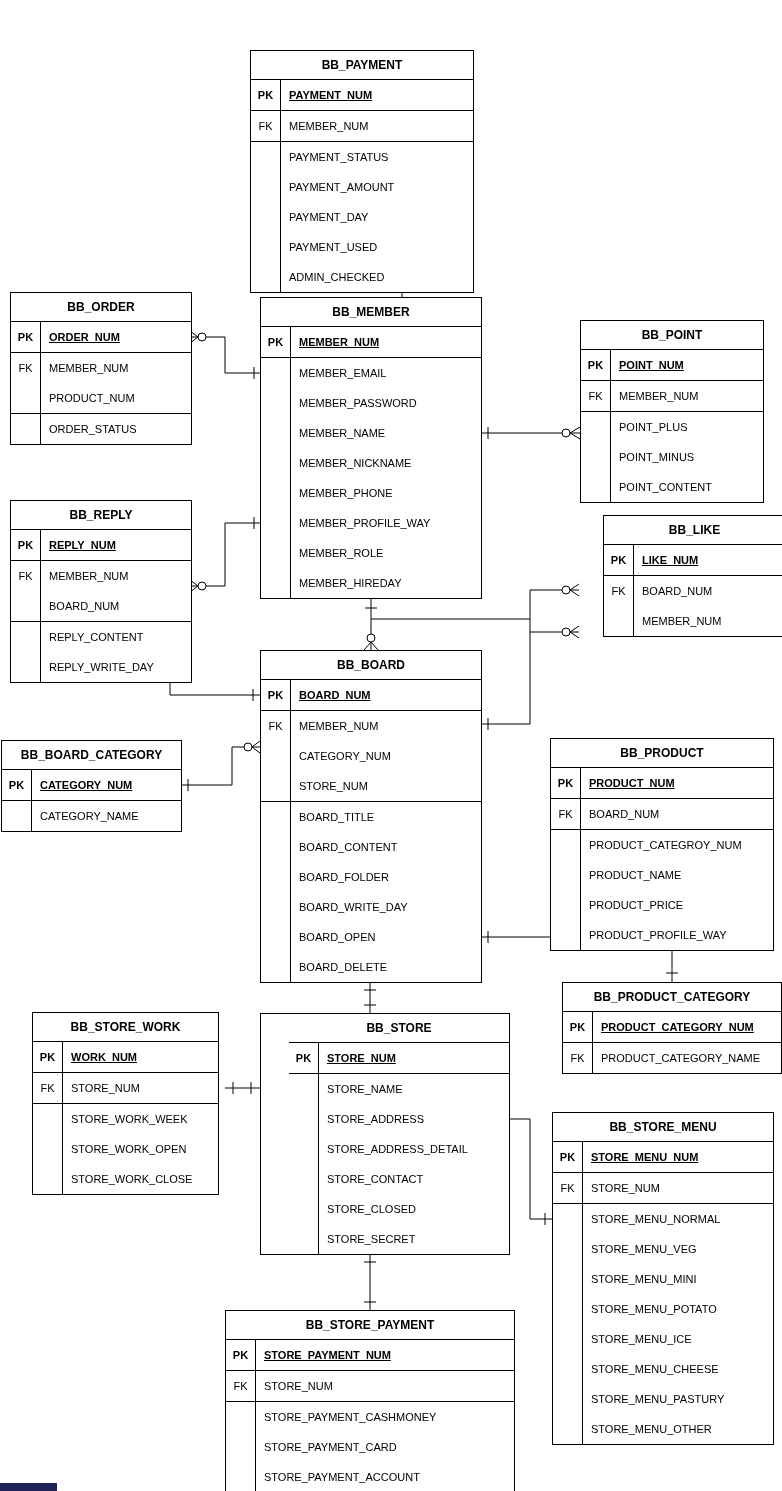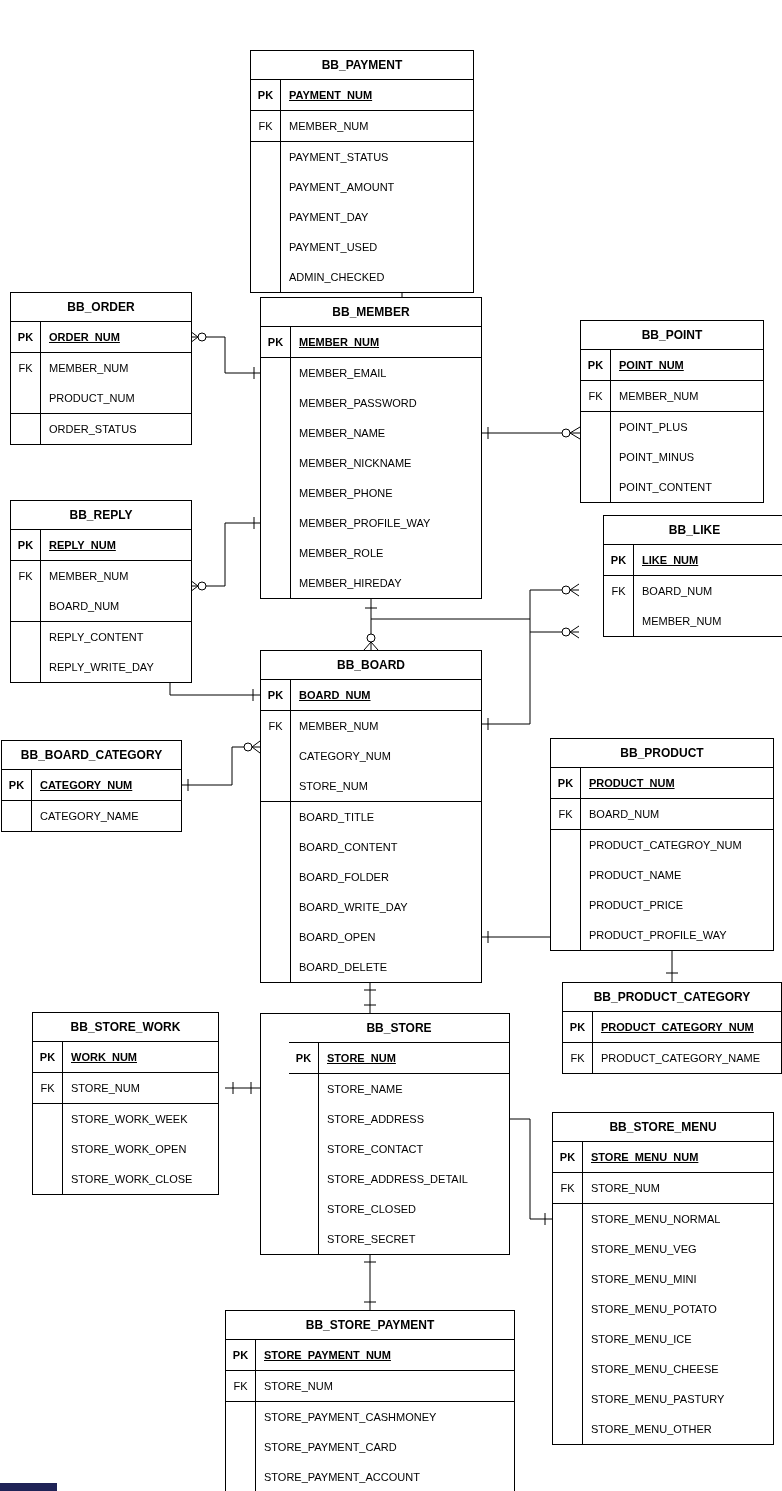--- a/index.html
+++ b/index.html
@@ -384,22 +384,22 @@
           <div class="keycol pk">PK</div>
           <div class="rows">
             <div class="row pkname">STORE_NUM</div>
           </div>
         </div>
         <div class="sec">
           <div class="keycol"></div>
           <div class="rows">
             <div class="row">STORE_NAME</div>
             <div class="row">STORE_ADDRESS</div>
+            <div class="row">STORE_ADDRESS_DETAIL</div>
             <div class="row">STORE_CONTACT</div>
-            <div class="row">STORE_ADDRESS_DETAIL</div>
             <div class="row">STORE_CLOSED</div>
             <div class="row">STORE_SECRET</div>
           </div>
         </div>
       </div>
       <div class="etable" style="left: 552px; top: 1112px; width: 220px;">
         <div class="ttl">BB_STORE_MENU</div>
         <div class="sec">
           <div class="keycol pk">PK</div>
           <div class="rows">

